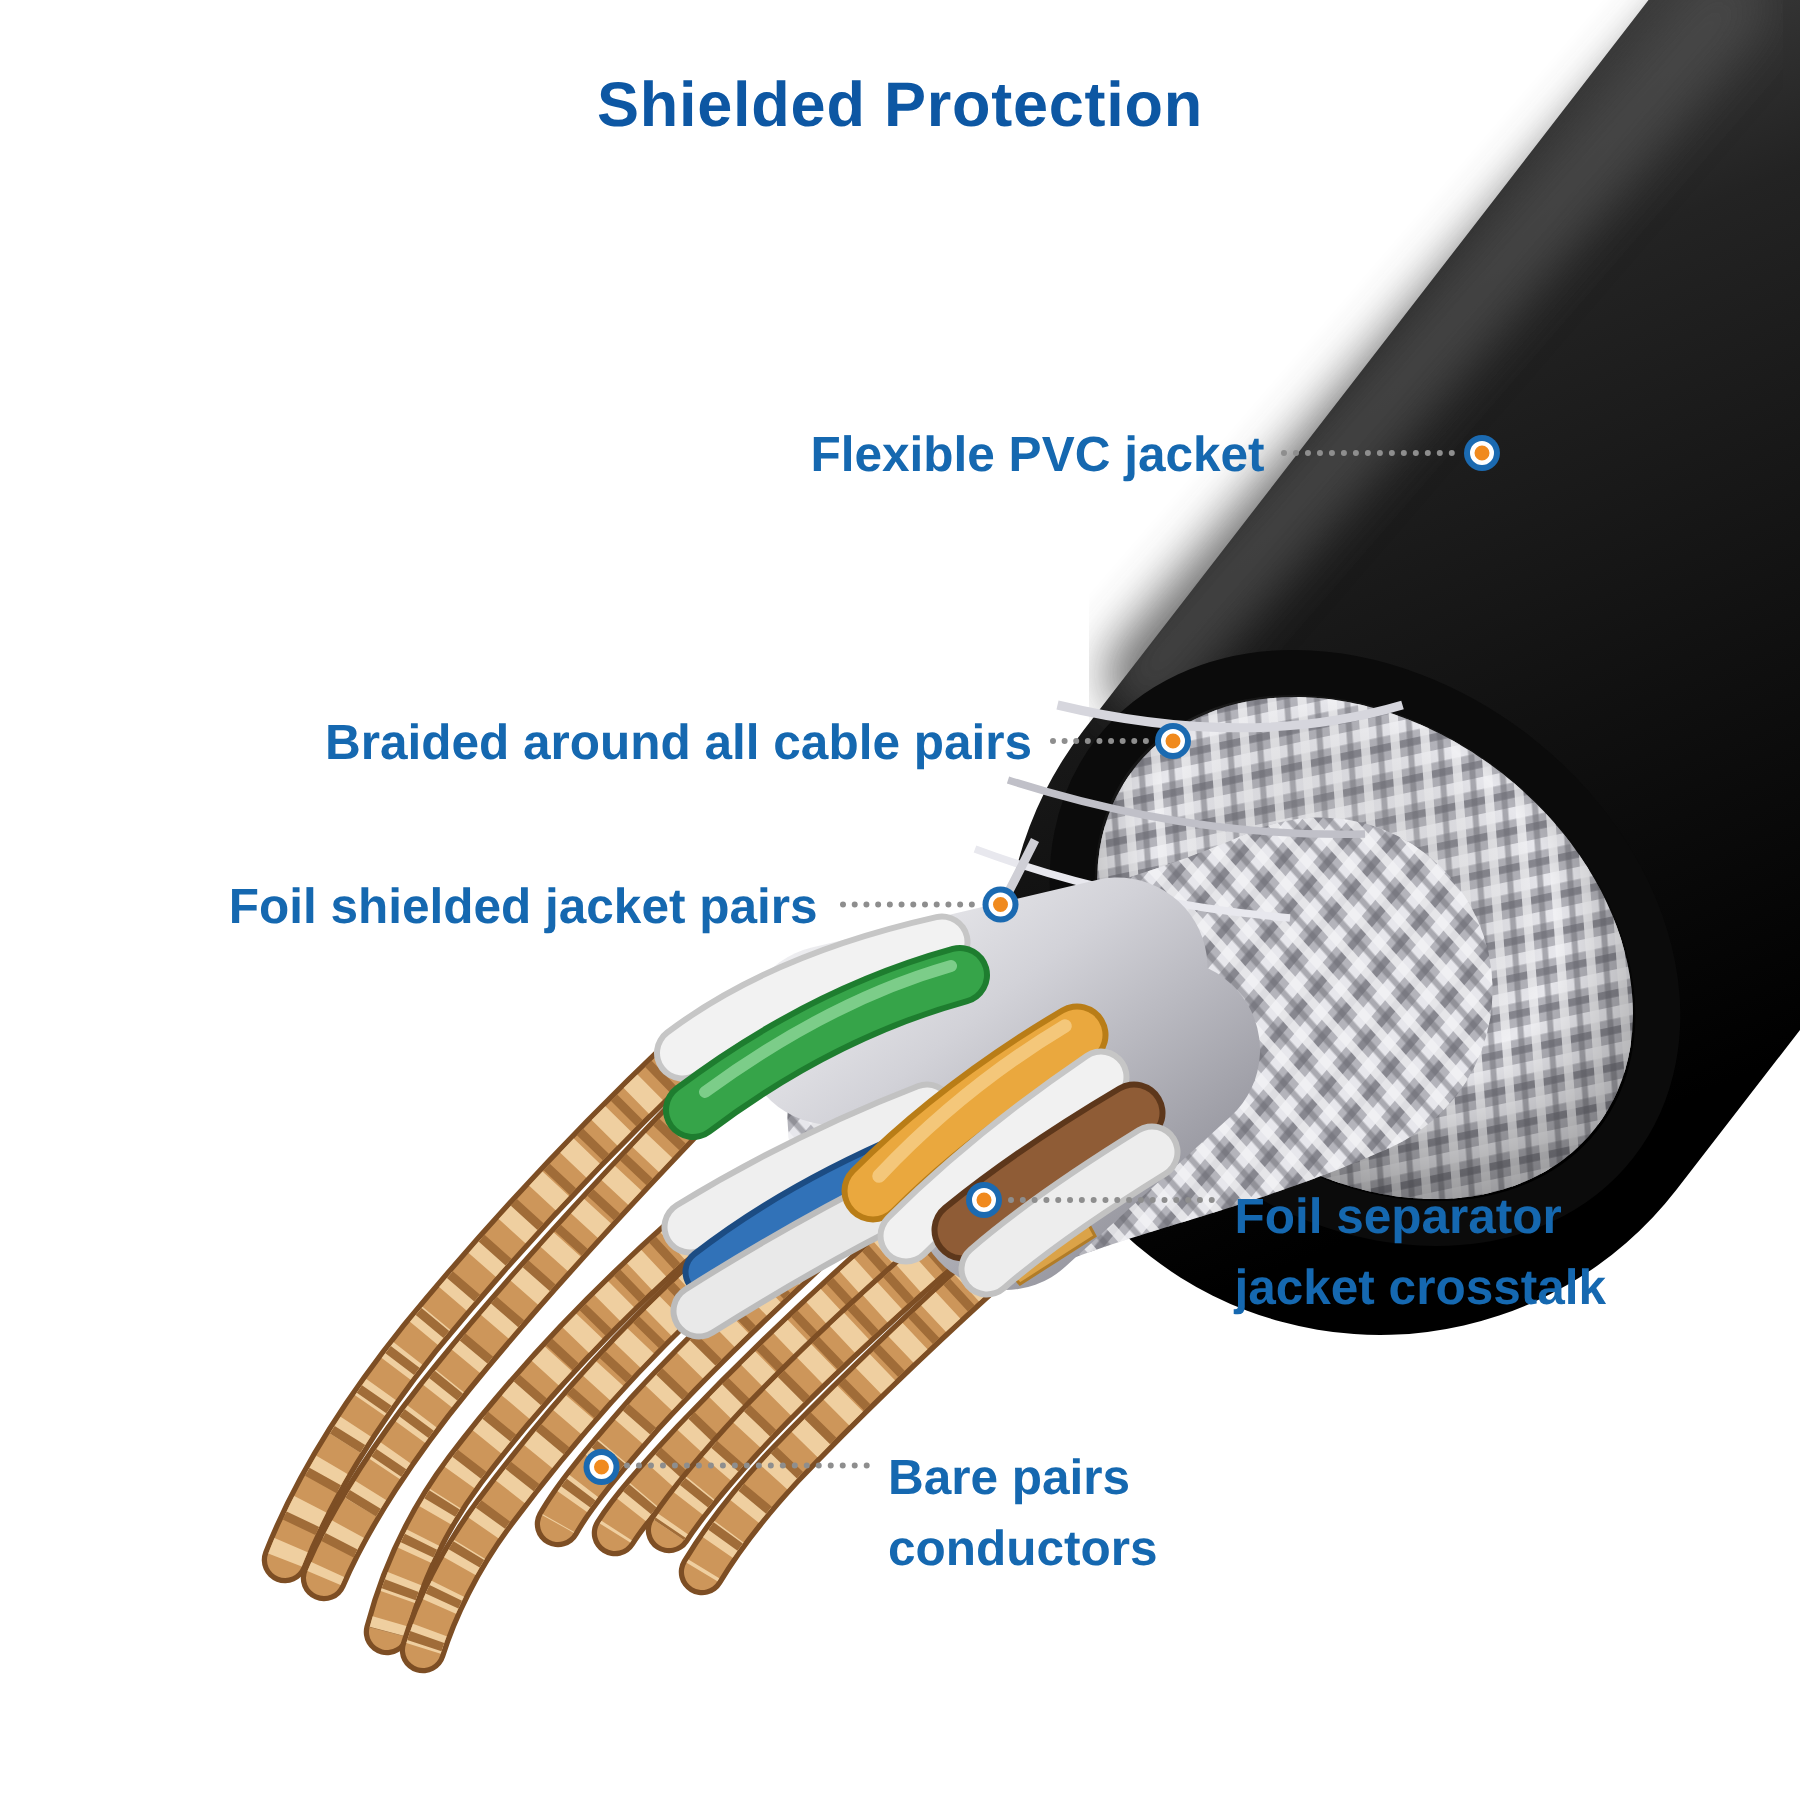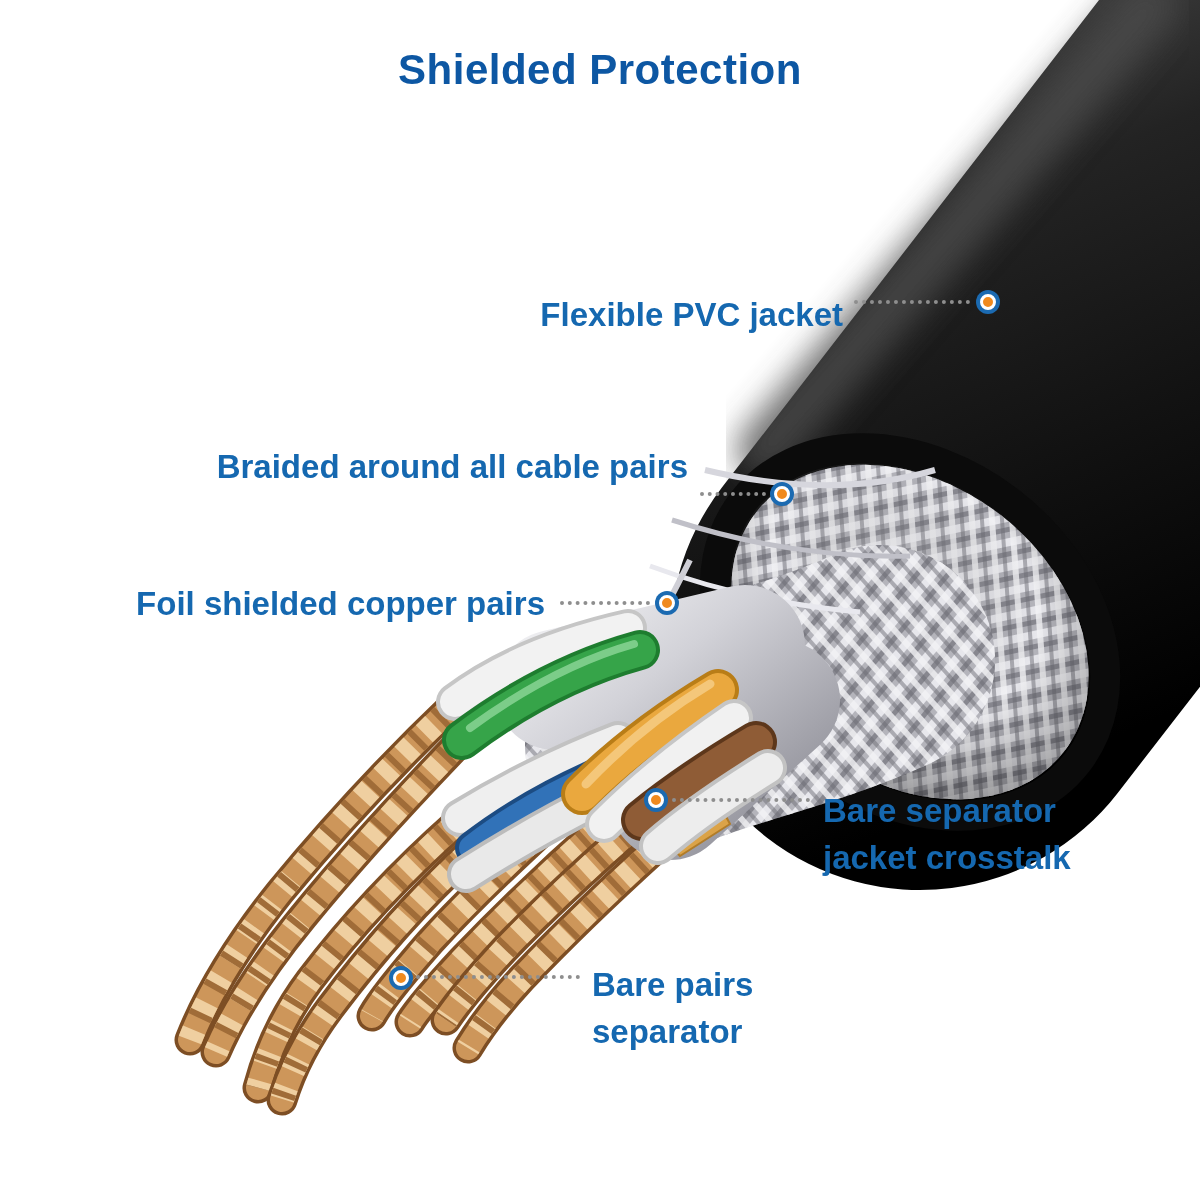--- a/index.html
+++ b/index.html
@@ -178,39 +178,39 @@
         <path class="wire" d="M756,742 C712,768 674,794 642,820" stroke="#5d371b" stroke-width="42"></path>
         <path class="wire" d="M756,742 C712,768 674,794 642,820" stroke="#8f5c36" stroke-width="34"></path>
         <path class="wire" d="M768,768 C726,794 688,820 658,846" stroke="#c2c2c2" stroke-width="38"></path>
         <path class="wire" d="M768,768 C726,794 688,820 658,846" stroke="#ededed" stroke-width="30"></path>
       </g>
     </g>
   </svg>
 
   <h1 class="title">Shielded Protection</h1>
 
-  <div class="label" style="right:357px;top:296px;">Flexible PVC jacket</div>
+  <div class="label" style="right:357px;top:284px;">Flexible PVC jacket</div>
   <div class="leader" style="left:854px;top:300px;width:116px;"></div>
   <span class="marker" style="left:988px;top:302px;"></span>
 
-  <div class="label" style="right:512px;top:448px;">Braided around all cable pairs</div>
+  <div class="label" style="right:512px;top:476px;">Braided around all cable pairs</div>
   <div class="leader" style="left:700px;top:492px;width:66px;"></div>
   <span class="marker" style="left:782px;top:494px;"></span>
 
-  <div class="label" style="right:655px;top:585px;">Foil shielded copper pairs</div>
+  <div class="label" style="right:655px;top:585px;">Foil shielded jacket pairs</div>
   <div class="leader" style="left:560px;top:601px;width:90px;"></div>
   <span class="marker" style="left:667px;top:603px;"></span>
 
   <div class="label" style="left:823px;top:787px;">
-    <span class="ln">Bare separator</span>
+    <span class="ln">Foil separator</span>
     <span class="ln">jacket crosstalk</span>
   </div>
   <div class="leader" style="left:672px;top:798px;width:138px;"></div>
   <span class="marker" style="left:656px;top:800px;"></span>
 
   <div class="label" style="left:592px;top:961px;">
     <span class="ln">Bare pairs</span>
-    <span class="ln">separator</span>
+    <span class="ln">conductors</span>
   </div>
   <div class="leader" style="left:416px;top:975px;width:164px;"></div>
   <span class="marker" style="left:401px;top:978px;"></span>
 
 </div>
 
 </body></html>

